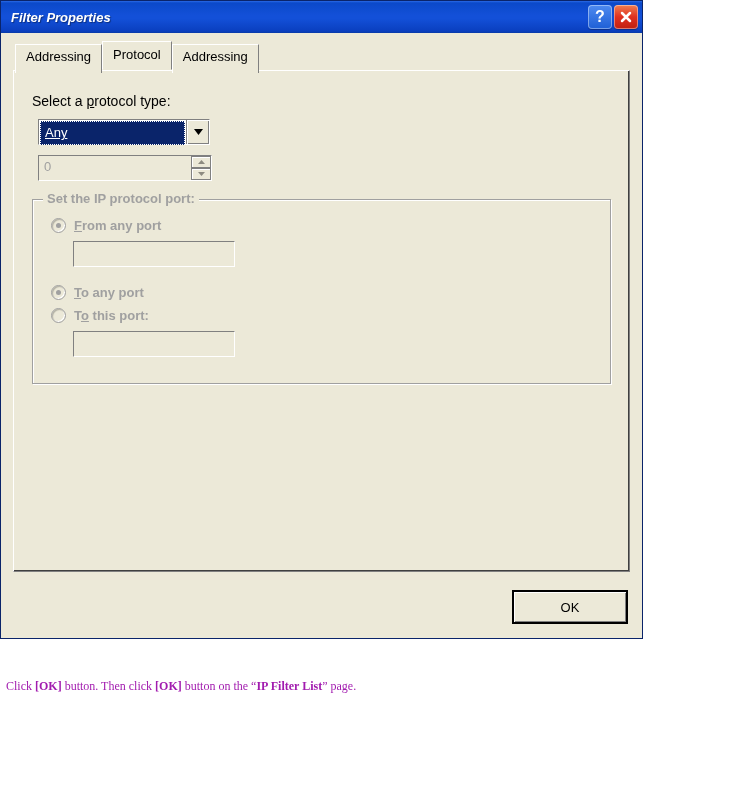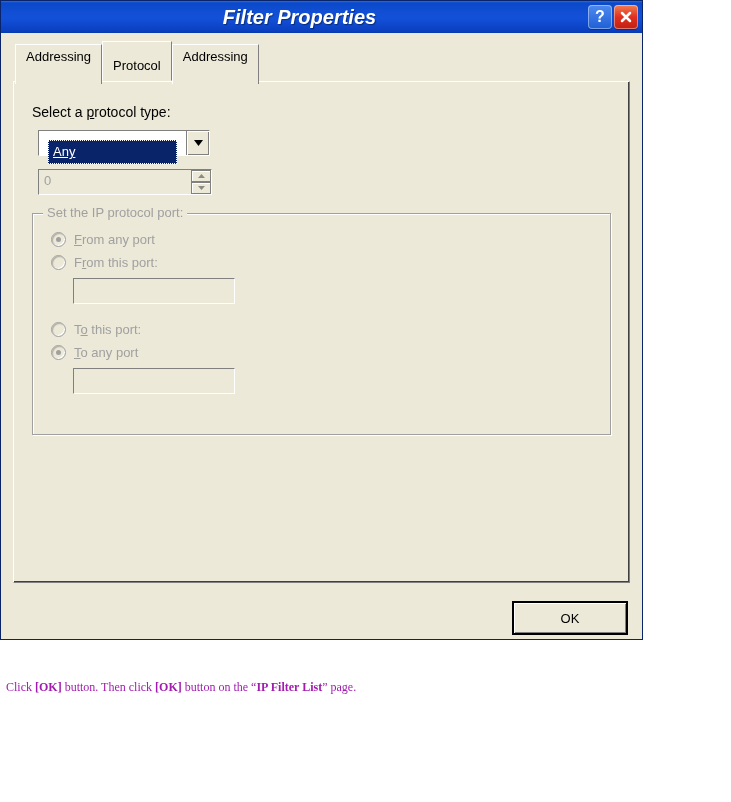--- a/index.html
+++ b/index.html
@@ -18,26 +18,25 @@
   }
   .titlebar {
     background: linear-gradient(to bottom, #2a6ae7 0%, #0b49c9 6%, #1350d8 45%, #1350d8 55%, #0a3fbf 94%, #083aa7 100%);
     height: 32px;
     display: flex;
     align-items: center;
     padding: 0 4px 0 10px;
     color: #fff;
   }
   .titlebar .title-text {
-    font-size: 20px;
+    font-size: 13px;
     font-weight: bold;
     font-style: italic;
     text-shadow: 1px 1px 1px rgba(0,0,0,0.4);
     flex: 1;
-    text-align: center;
   }
   .titlebar .tb-btns {
     display: flex;
     gap: 2px;
   }
   .tb-btn {
     width: 24px;
     height: 24px;
     border-radius: 4px;
     display: flex;
@@ -79,21 +78,21 @@
   .tab.inactive {
     background: #ece9d8;
     border-top: 1px solid #fff;
     border-left: 1px solid #fff;
     border-right: 1px solid #808080;
     top: 3px;
     padding-bottom: 4px;
   }
   .tab.active {
     top: 0;
-    padding-top: 16px;
+    padding-top: 5px;
     padding-bottom: 7px;
     z-index: 3;
     border-bottom: 1px solid #ece9d8;
   }
   .tab-panel {
     margin: 0 12px 0 12px;
     border-top: 1px solid #fff;
     border-left: 1px solid #fff;
     border-right: 1px solid #808080;
     border-bottom: 1px solid #808080;
@@ -121,21 +120,21 @@
     border-right: 1px solid #fff;
     border-bottom: 1px solid #fff;
     background: #fff;
   }
   .combo .combo-val {
     flex: 1;
     background: #0a246a;
     color: #fff;
     padding: 2px 4px;
     font-size: 13px;
-    margin: 9px;
+    margin: 1px;
     height: 18px;
     line-height: 17px;
     border: 1px dotted #fff;
     text-decoration: underline;
   }
   .combo .combo-arrow {
     width: 22px;
     background: #ece9d8;
     border-left: 1px solid #808080;
     box-shadow: inset 1px 1px 0 #fff, inset -1px -1px 0 #808080;
@@ -174,22 +173,23 @@
     box-shadow: inset 1px 1px 0 #fff;
     display:flex;
     align-items:center;
     justify-content:center;
   }
   .spin-up svg, .spin-down svg { display:block; opacity:0.4; }
   .group {
     margin-top: 18px;
     border: 1px solid #a0a0a0;
     box-shadow: 1px 1px 0 #fff, inset 1px 1px 0 #fff;
-    padding: 18px 18px 36px 18px;
+    padding: 18px 18px 22px 18px;
     position: relative;
+    font-weight: bold;
   }
   .group-title {
     position: absolute;
     top: -9px;
     left: 10px;
     background: #ece9d8;
     padding: 0 4px;
     color: #a0a0a0;
     font-size: 13px;
   }
@@ -227,21 +227,21 @@
     border-right: 1px solid #fff;
     border-bottom: 1px solid #fff;
     background: #ece9d8;
     margin-left: 22px;
     margin-top: 4px;
     margin-bottom: 18px;
   }
   .button-row {
     display: flex;
     justify-content: flex-end;
-    padding: 18px 14px 4px 14px;
+    padding: 18px 14px 14px 14px;
   }
   .btn {
     width: 110px;
     height: 28px;
     background: #ece9d8;
     border: 1px solid #404040;
     box-shadow: inset 1px 1px 0 #fff, inset -1px -1px 0 #808080;
     font-size: 13px;
     display:flex;
     align-items:center;
@@ -326,36 +326,32 @@
 
       <div class="group">
         <div class="group-title">Set the IP protocol port:</div>
 
         <div class="radio-row">
           <div class="radio">
               <div class="dot"></div>
             </div>
           <div class="radio-label"><span class="ul">F</span><span>rom any port</span></div>
         </div>
-        <div class="radio-row">
-          <div class="radio"></div>
-          <div class="radio-label"><span>F</span><span class="ul">r</span><span>om this port:</span></div>
-        </div>
         <div class="disabled-input"></div>
 
-        <div class="radio-row">
-          <div class="radio"></div>
-          <div class="radio-label"><span>T</span><span class="ul">o</span><span> this port:</span></div>
-        </div>
         <div class="radio-row">
           <div class="radio">
               <div class="dot"></div>
             </div>
           <div class="radio-label"><span class="ul">T</span><span>o any port</span></div>
         </div>
+        <div class="radio-row">
+          <div class="radio"></div>
+          <div class="radio-label"><span>T</span><span class="ul">o</span><span> this port:</span></div>
+        </div>
         <div class="disabled-input" style="margin-bottom:4px;"></div>
       </div>
     </div>
 
     <div class="button-row">
       <div class="btn default">
         <span>OK</span>
       </div>
     </div>
   </div>

